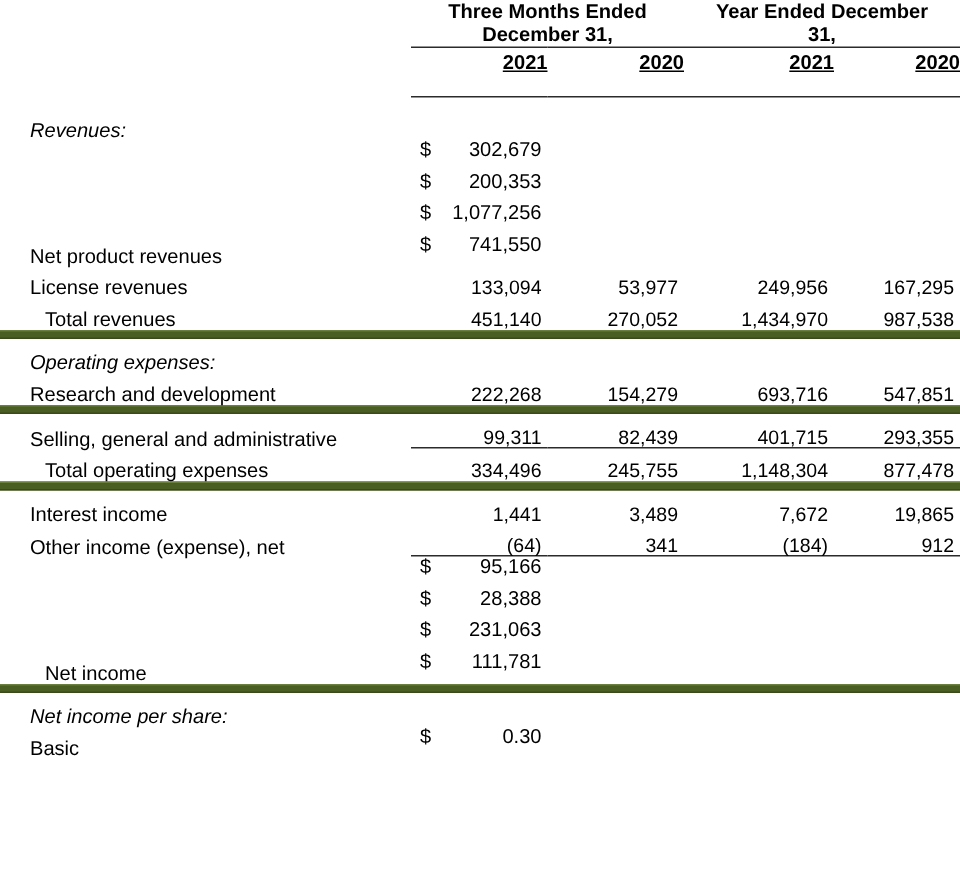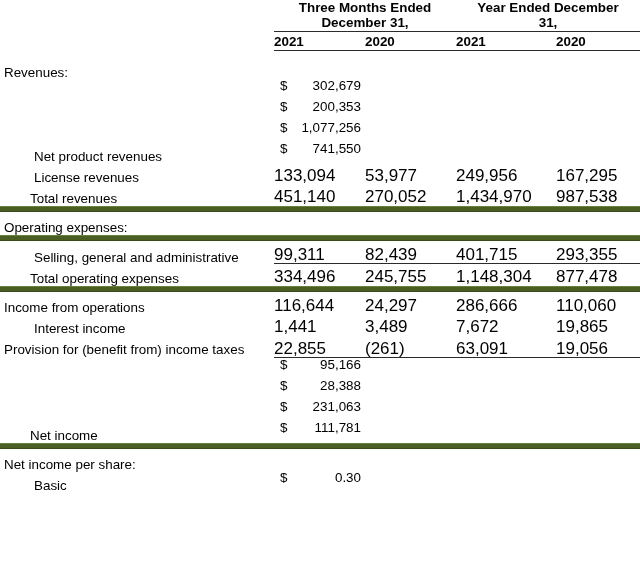--- a/index.html
+++ b/index.html
@@ -46,51 +46,53 @@
     text-align: center;
     line-height: 1.12;
     padding-bottom: 1px;
   }
   .hdr-group-rule {
     border-bottom: 1.1px solid #2b2b2b;
   }
   .hdr-year {
     font-weight: bold;
     font-size: 13.4px;
-    text-align: left;
+    text-align: right;
     padding-top: 3px;
-    padding-bottom: 2px;
+    padding-bottom: 16px;
     border-bottom: 1.1px solid #2b2b2b;
+    text-decoration: underline;
   }
   .hdr-spacer-row td { height: 7px; }
 
   
   tr.row td { height: 21px; }
   tr.row-tall td { height: 22px; }
 
   .lbl {
     text-align: left;
     white-space: nowrap;
     padding-left: 4px;
     font-size: 13.4px;
   }
-  .ind0 { padding-left: 4px; }
-  .ind1 { padding-left: 34px; }
+  .ind0 { padding-left: 20px; font-style: italic; }
+  .ind1 { padding-left: 20px; }
   .ind2 { padding-left: 30px; }
 
   .wrap-lbl {
     white-space: normal;
     line-height: 1.28;
   }
 
   .num {
+    text-align: right;
     white-space: nowrap;
     padding-right: 4px;
     font-variant-numeric: tabular-nums;
-    font-size: 17px;
+    font-size: 13px;
   }
   
   .moneycell {
     display: flex;
     justify-content: space-between;
     align-items: baseline;
     padding-right: 4px;
     padding-left: 6px;
   }
   .moneycell .cur { text-align: left; }
@@ -198,20 +200,27 @@
             <div class="greenbar"></div>
           </td>
         </tr>
         <tr class="row">
           <td class="lbl ind0">Operating expenses:</td>
           <td></td>
           <td></td>
           <td></td>
           <td></td>
         </tr>
+        <tr class="row">
+          <td class="lbl ind1">Research and development</td>
+          <td class="num">222,268</td>
+          <td class="num">154,279</td>
+          <td class="num">693,716</td>
+          <td class="num">547,851</td>
+        </tr>
         <tr class="greenrule">
           <td colspan="5" class="greenbar-wrap">
             <div class="greenbar"></div>
           </td>
         </tr>
         <tr class="row">
           <td class="lbl ind1">Selling, general and administrative</td>
           <td class="num underline-num">99,311</td>
           <td class="num underline-num">82,439</td>
           <td class="num underline-num">401,715</td>
@@ -223,39 +232,32 @@
           <td class="num">245,755</td>
           <td class="num">1,148,304</td>
           <td class="num">877,478</td>
         </tr>
         <tr class="greenrule">
           <td colspan="5" class="greenbar-wrap">
             <div class="greenbar"></div>
           </td>
         </tr>
         <tr class="row">
-          <td class="lbl ind0">Income from operations</td>
-          <td class="num">116,644</td>
-          <td class="num">24,297</td>
-          <td class="num">286,666</td>
-          <td class="num">110,060</td>
-        </tr>
-        <tr class="row">
           <td class="lbl ind1">Interest income</td>
           <td class="num">1,441</td>
           <td class="num">3,489</td>
           <td class="num">7,672</td>
           <td class="num">19,865</td>
         </tr>
-        <tr class="row row-tall">
-          <td class="lbl ind0 wrap-lbl">Provision for (benefit from) income taxes</td>
-          <td class="num underline-num">22,855</td>
-          <td class="num underline-num">(261)</td>
-          <td class="num underline-num">63,091</td>
-          <td class="num underline-num">19,056</td>
+        <tr class="row">
+          <td class="lbl ind1">Other income (expense), net</td>
+          <td class="num underline-num">(64)</td>
+          <td class="num underline-num">341</td>
+          <td class="num underline-num">(184)</td>
+          <td class="num underline-num">912</td>
         </tr>
         <tr class="row">
           <td class="lbl ind2">Net income</td>
           <td class="moneycell">
             <span class="cur">$</span>
             <span class="fig">95,166</span>
           </td>
           <td class="moneycell">
             <span class="cur">$</span>
             <span class="fig">28,388</span>

